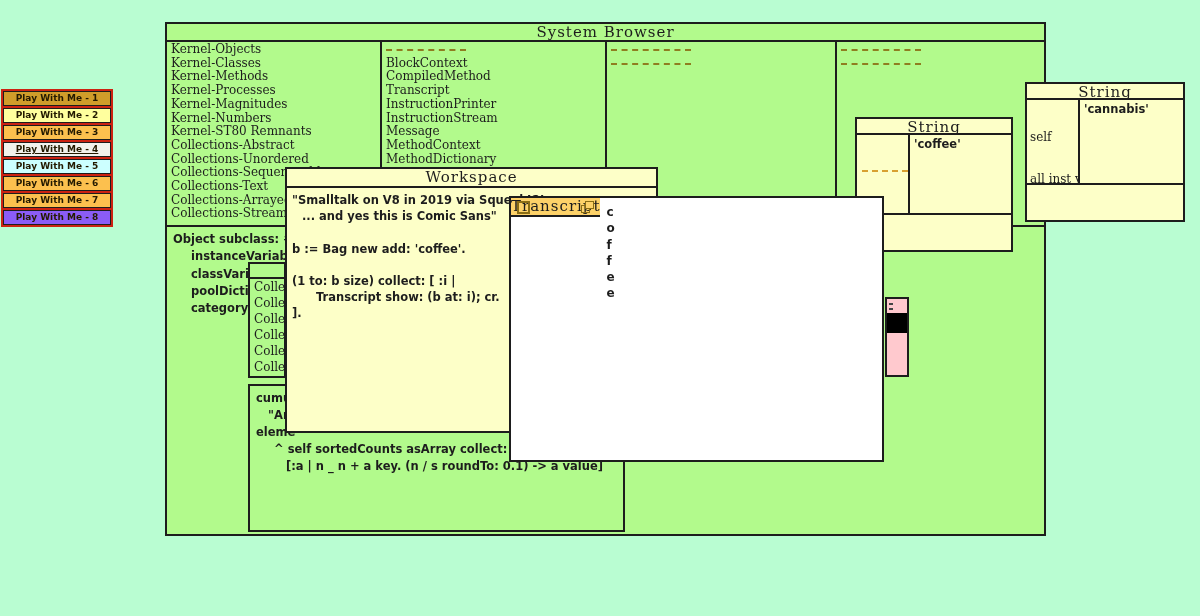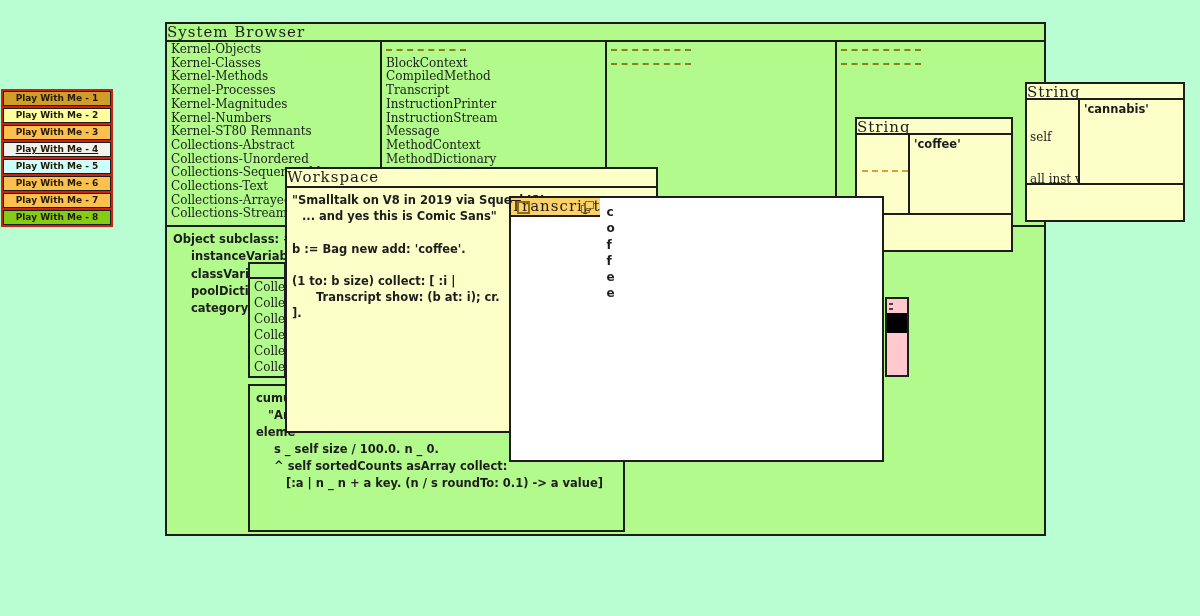--- a/index.html
+++ b/index.html
@@ -1,20 +1,20 @@
 <!DOCTYPE html>
 <html><head>
 <meta charset="utf-8">
 <style>
   html,body{margin:0;padding:0;}
   .stage{position:relative;width:1200px;height:616px;background:#b9fdd2;overflow:hidden;
          font-family:"DejaVu Serif", serif;color:#1d1d1d;}
   .win{position:absolute;border:2px solid #1d1d1d;box-sizing:border-box;}
   .titlebar{position:relative;box-sizing:border-box;border-bottom:2px solid #1d1d1d;
-            text-align:left;font-size:15px;line-height:16px;letter-spacing:1px;white-space:nowrap;overflow:hidden;}
+            text-align:center;font-size:15px;line-height:16px;letter-spacing:1px;white-space:nowrap;overflow:hidden;}
   .serif-list{font-size:12px;line-height:13.7px;overflow:hidden;}
   .serif-list div{white-space:nowrap;padding-left:4px;}
   .comic{font-family:"DejaVu Sans", sans-serif;font-weight:700;font-size:11.5px;}
   .comic div{white-space:nowrap;}
   
   .browser{left:165px;top:22px;width:881px;height:514px;background:#b2fa8c;display:flex;flex-direction:column;}
   .browser .titlebar{height:18px;background:#b2fa8c;}
   .lists{display:flex;height:183px;border-bottom:2px solid #1d1d1d;box-sizing:content-box;}
   .col{box-sizing:border-box;padding-top:1px;overflow:hidden;}
   .c1{width:215px;border-right:2px solid #1d1d1d;}
@@ -74,21 +74,21 @@
 <div class="stage">
 
   <div class="playstack">
       <div class="play-btn" style="background: rgb(207, 157, 42);">Play With Me - 1</div>
       <div class="play-btn" style="background: rgb(255, 255, 158);">Play With Me - 2</div>
       <div class="play-btn" style="background: rgb(252, 192, 78);">Play With Me - 3</div>
       <div class="play-btn" style="background: rgb(242, 242, 236); text-decoration: underline;">Play With Me - 4</div>
       <div class="play-btn" style="background: rgb(204, 255, 255);">Play With Me - 5</div>
       <div class="play-btn" style="background: rgb(252, 192, 78);">Play With Me - 6</div>
       <div class="play-btn" style="background: rgb(252, 192, 78);">Play With Me - 7</div>
-      <div class="play-btn" style="background: #84cc16;">Play With Me - 8</div>
+      <div class="play-btn" style="background: #8b5cf6;">Play With Me - 8</div>
     </div>
 
   <div class="win browser">
     <div class="titlebar">
       <span>System Browser</span>
     </div>
     <div class="lists">
       <div class="col c1 serif-list">
           <div>Kernel-Objects</div>
           <div>Kernel-Classes</div>
@@ -145,21 +145,20 @@
         <div>Collections</div>
         <div>Collections</div>
       </div>
   </div>
 
   <div class="win mini-code">
     <div class="codeblock comic">
         <div>cumulativeCounts</div>
         <div style="padding-left: 12px;">"Ar</div>
         <div>eleme</div>
-        <div style="padding-left: 18px;">s _ self size / 100.0.  n _ 0.</div>
         <div style="padding-left: 18px;">^ self sortedCounts asArray collect:</div>
         <div style="padding-left: 30px;">[:a | n _ n + a key. (n / s roundTo: 0.1) -&gt; a value]</div>
       </div>
   </div>
 
   <div class="win workspace">
     <div class="titlebar">
       <span>Workspace</span>
     </div>
     <div class="wbody comic">

